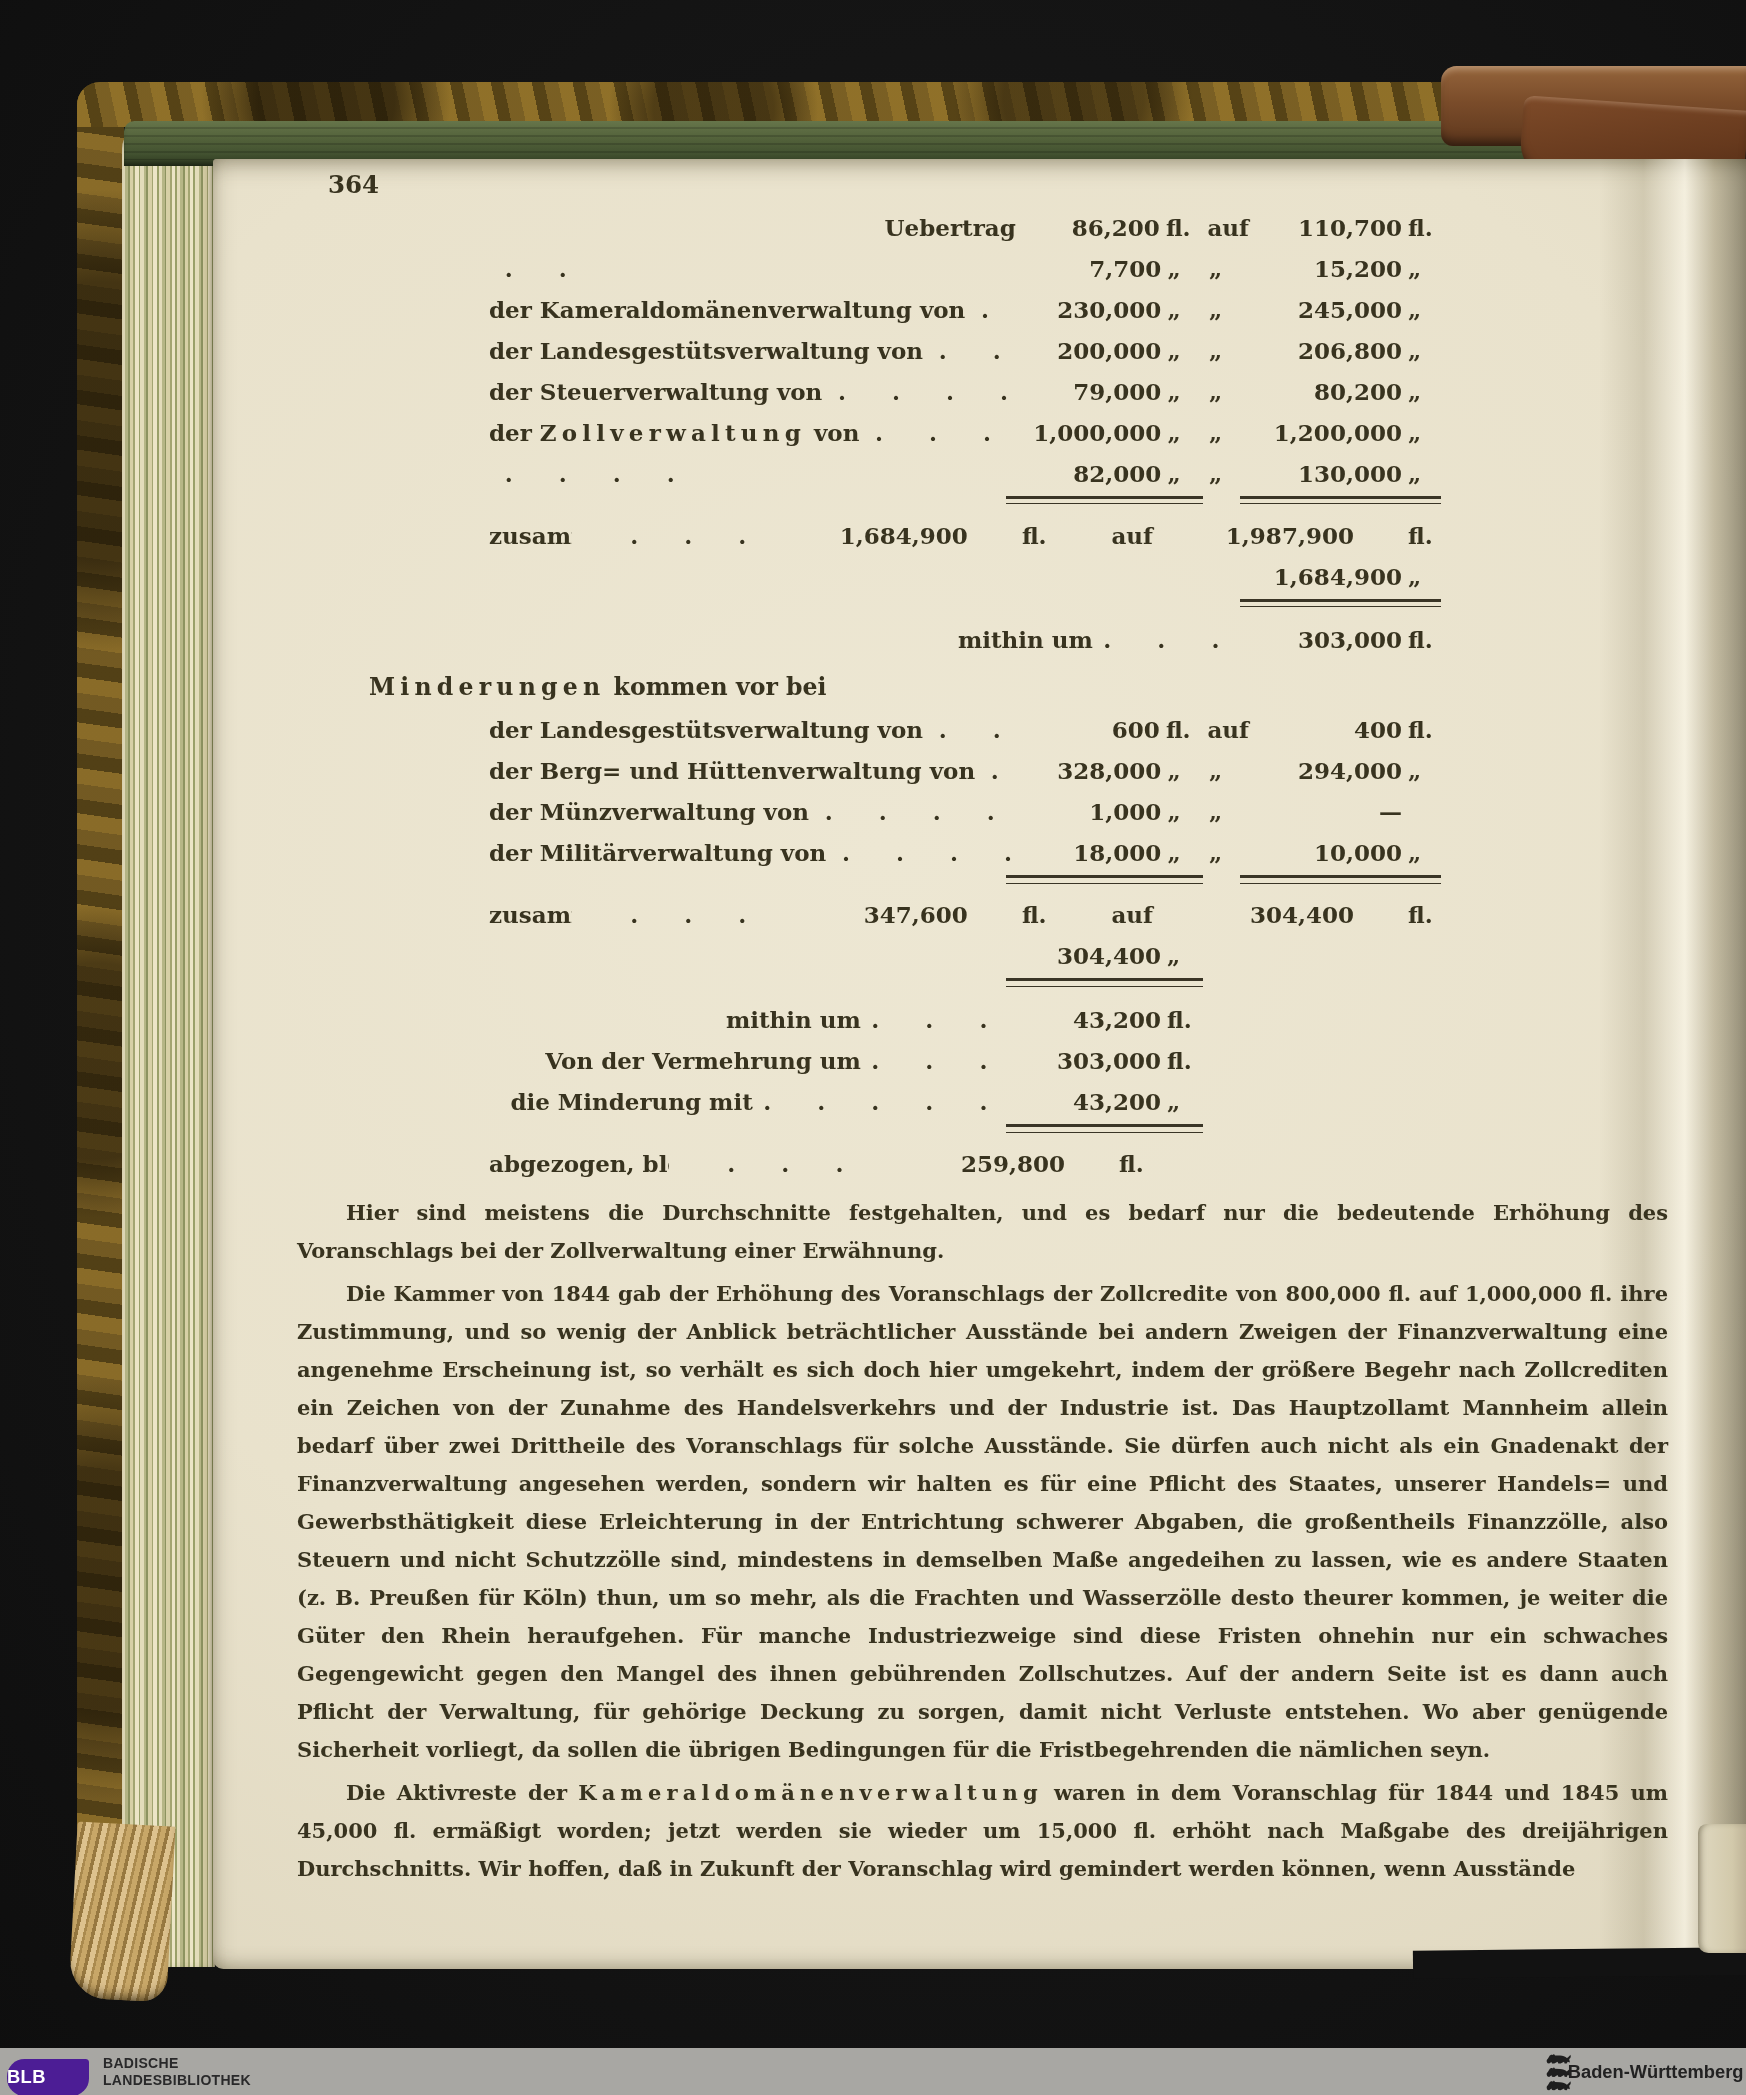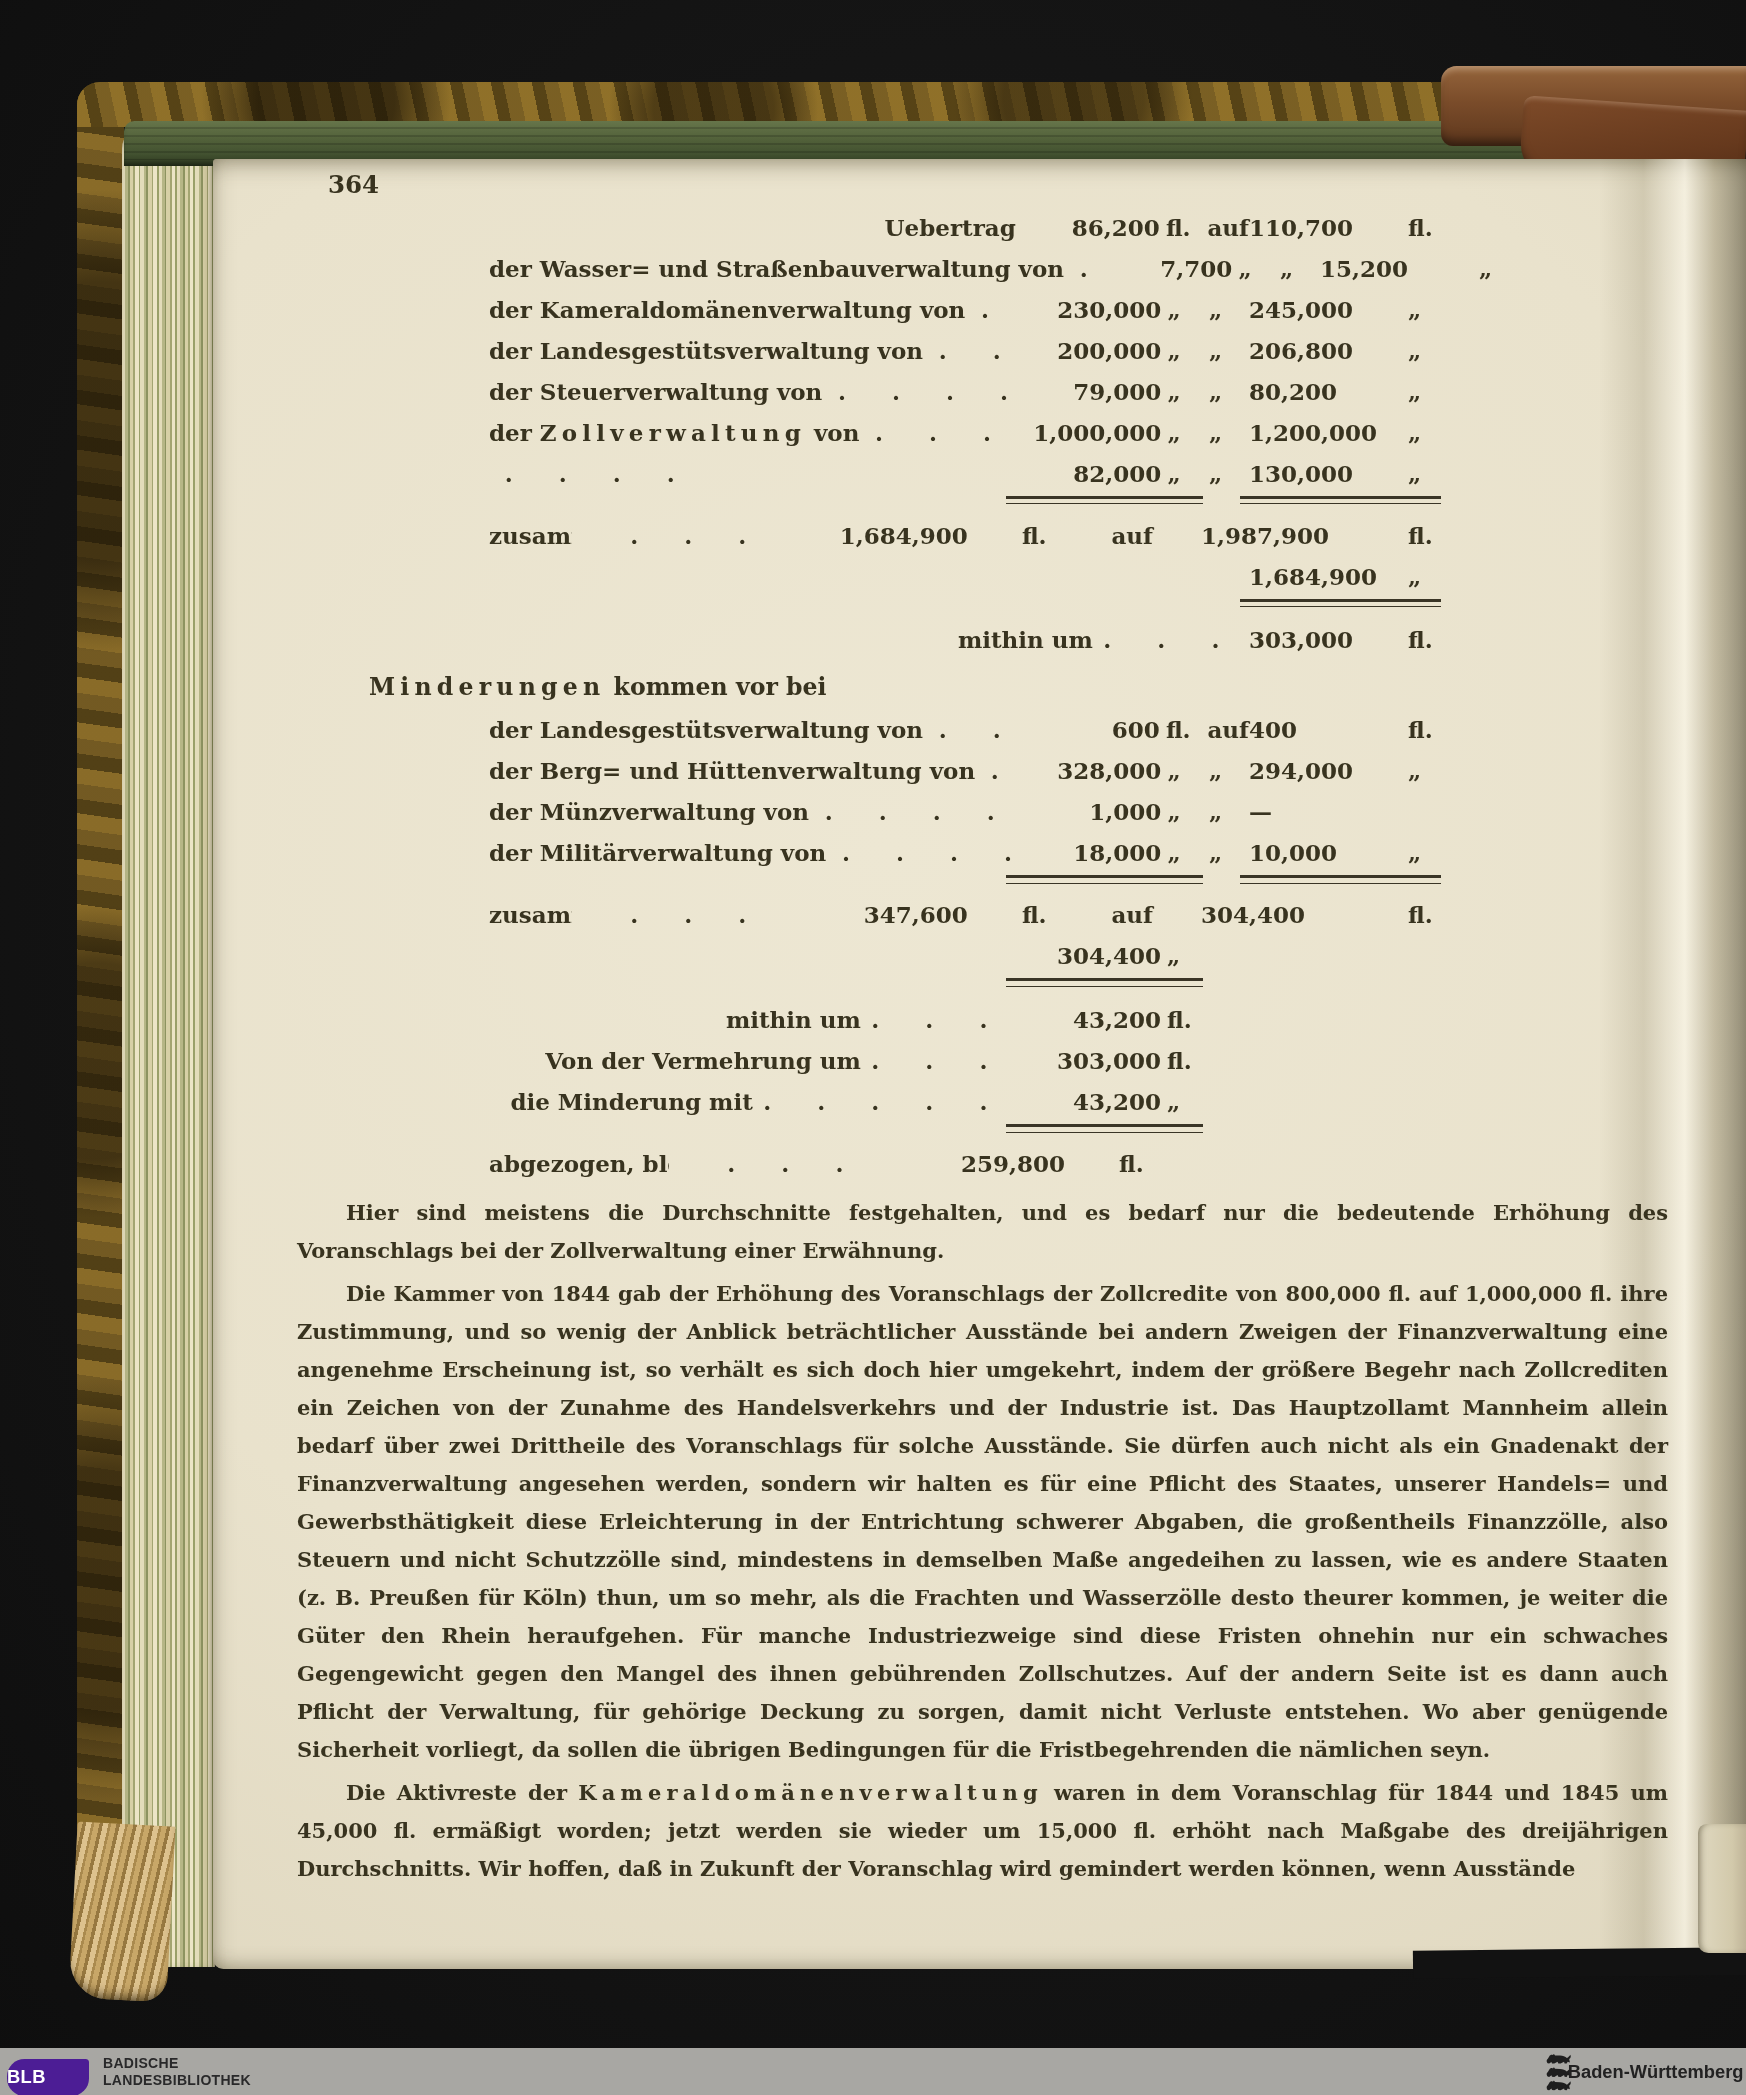--- a/index.html
+++ b/index.html
@@ -66,21 +66,21 @@
   .frow{display:flex;align-items:baseline;height:41px;
         font:700 23px/41px "DejaVu Serif",serif;white-space:nowrap;}
   .lbl{flex:0 0 auto;}
   .dots{flex:1 1 auto;min-width:0;overflow:hidden;padding:0 8.7px 0 15.7px;letter-spacing:19px;}
   .lblr{flex:1 1 auto;min-width:0;text-align:right;overflow:hidden;}
   .dotsf{flex:0 0 auto;padding:0 10.5px;letter-spacing:19px;}
   .sp{flex:1 1 auto;}
   .v1{flex:0 0 144px;text-align:right;}
   .u1{flex:0 0 38px;padding-left:6.1px;}
   .mid{flex:0 0 40px;padding-left:3.5px;}
-  .v2{flex:0 0 153px;text-align:left;}
+  .v2{flex:0 0 153px;text-align:right;}
   .u2{flex:0 0 42px;padding-left:6.1px;}
   .tail{flex:0 0 245px;}
   .sperr{letter-spacing:5.2px;}
   .rrow{position:relative;height:17.5px;}
   .bar{position:absolute;top:2.6px;height:4.4px;border-top:3.5px solid #3a3526;border-bottom:1.7px solid #3a3526;}
   .b1{left:517px;width:197px;}
   .b2{left:751px;width:201px;}
   .mt4{margin-top:3.5px;gap:48px;}.mt6{margin-top:5.2px;}
   .mind-head{margin:7px 0 1.7px -120px;height:40px;font:700 23.6px/40px "DejaVu Serif",serif;}
   
@@ -131,21 +131,20 @@
         <div class="frow">
           <span class="lblr">Uebertrag</span>
           <span class="v1">86,200</span>
           <span class="u1">fl.</span>
           <span class="mid">auf</span>
           <span class="v2">110,700</span>
           <span class="u2">fl.</span>
         </div>
 
         <div class="frow">
-          <span class="lbl">der Wasser= und Straßenbauverwaltung von</span>
           <span class="dots">. .</span>
           <span class="v1">7,700</span>
           <span class="u1">„</span>
           <span class="mid">„</span>
           <span class="v2">15,200</span>
           <span class="u2">„</span>
         </div>
         <div class="frow">
           <span class="lbl">der Kameraldomänenverwaltung von</span>
           <span class="dots">. . . .</span>

